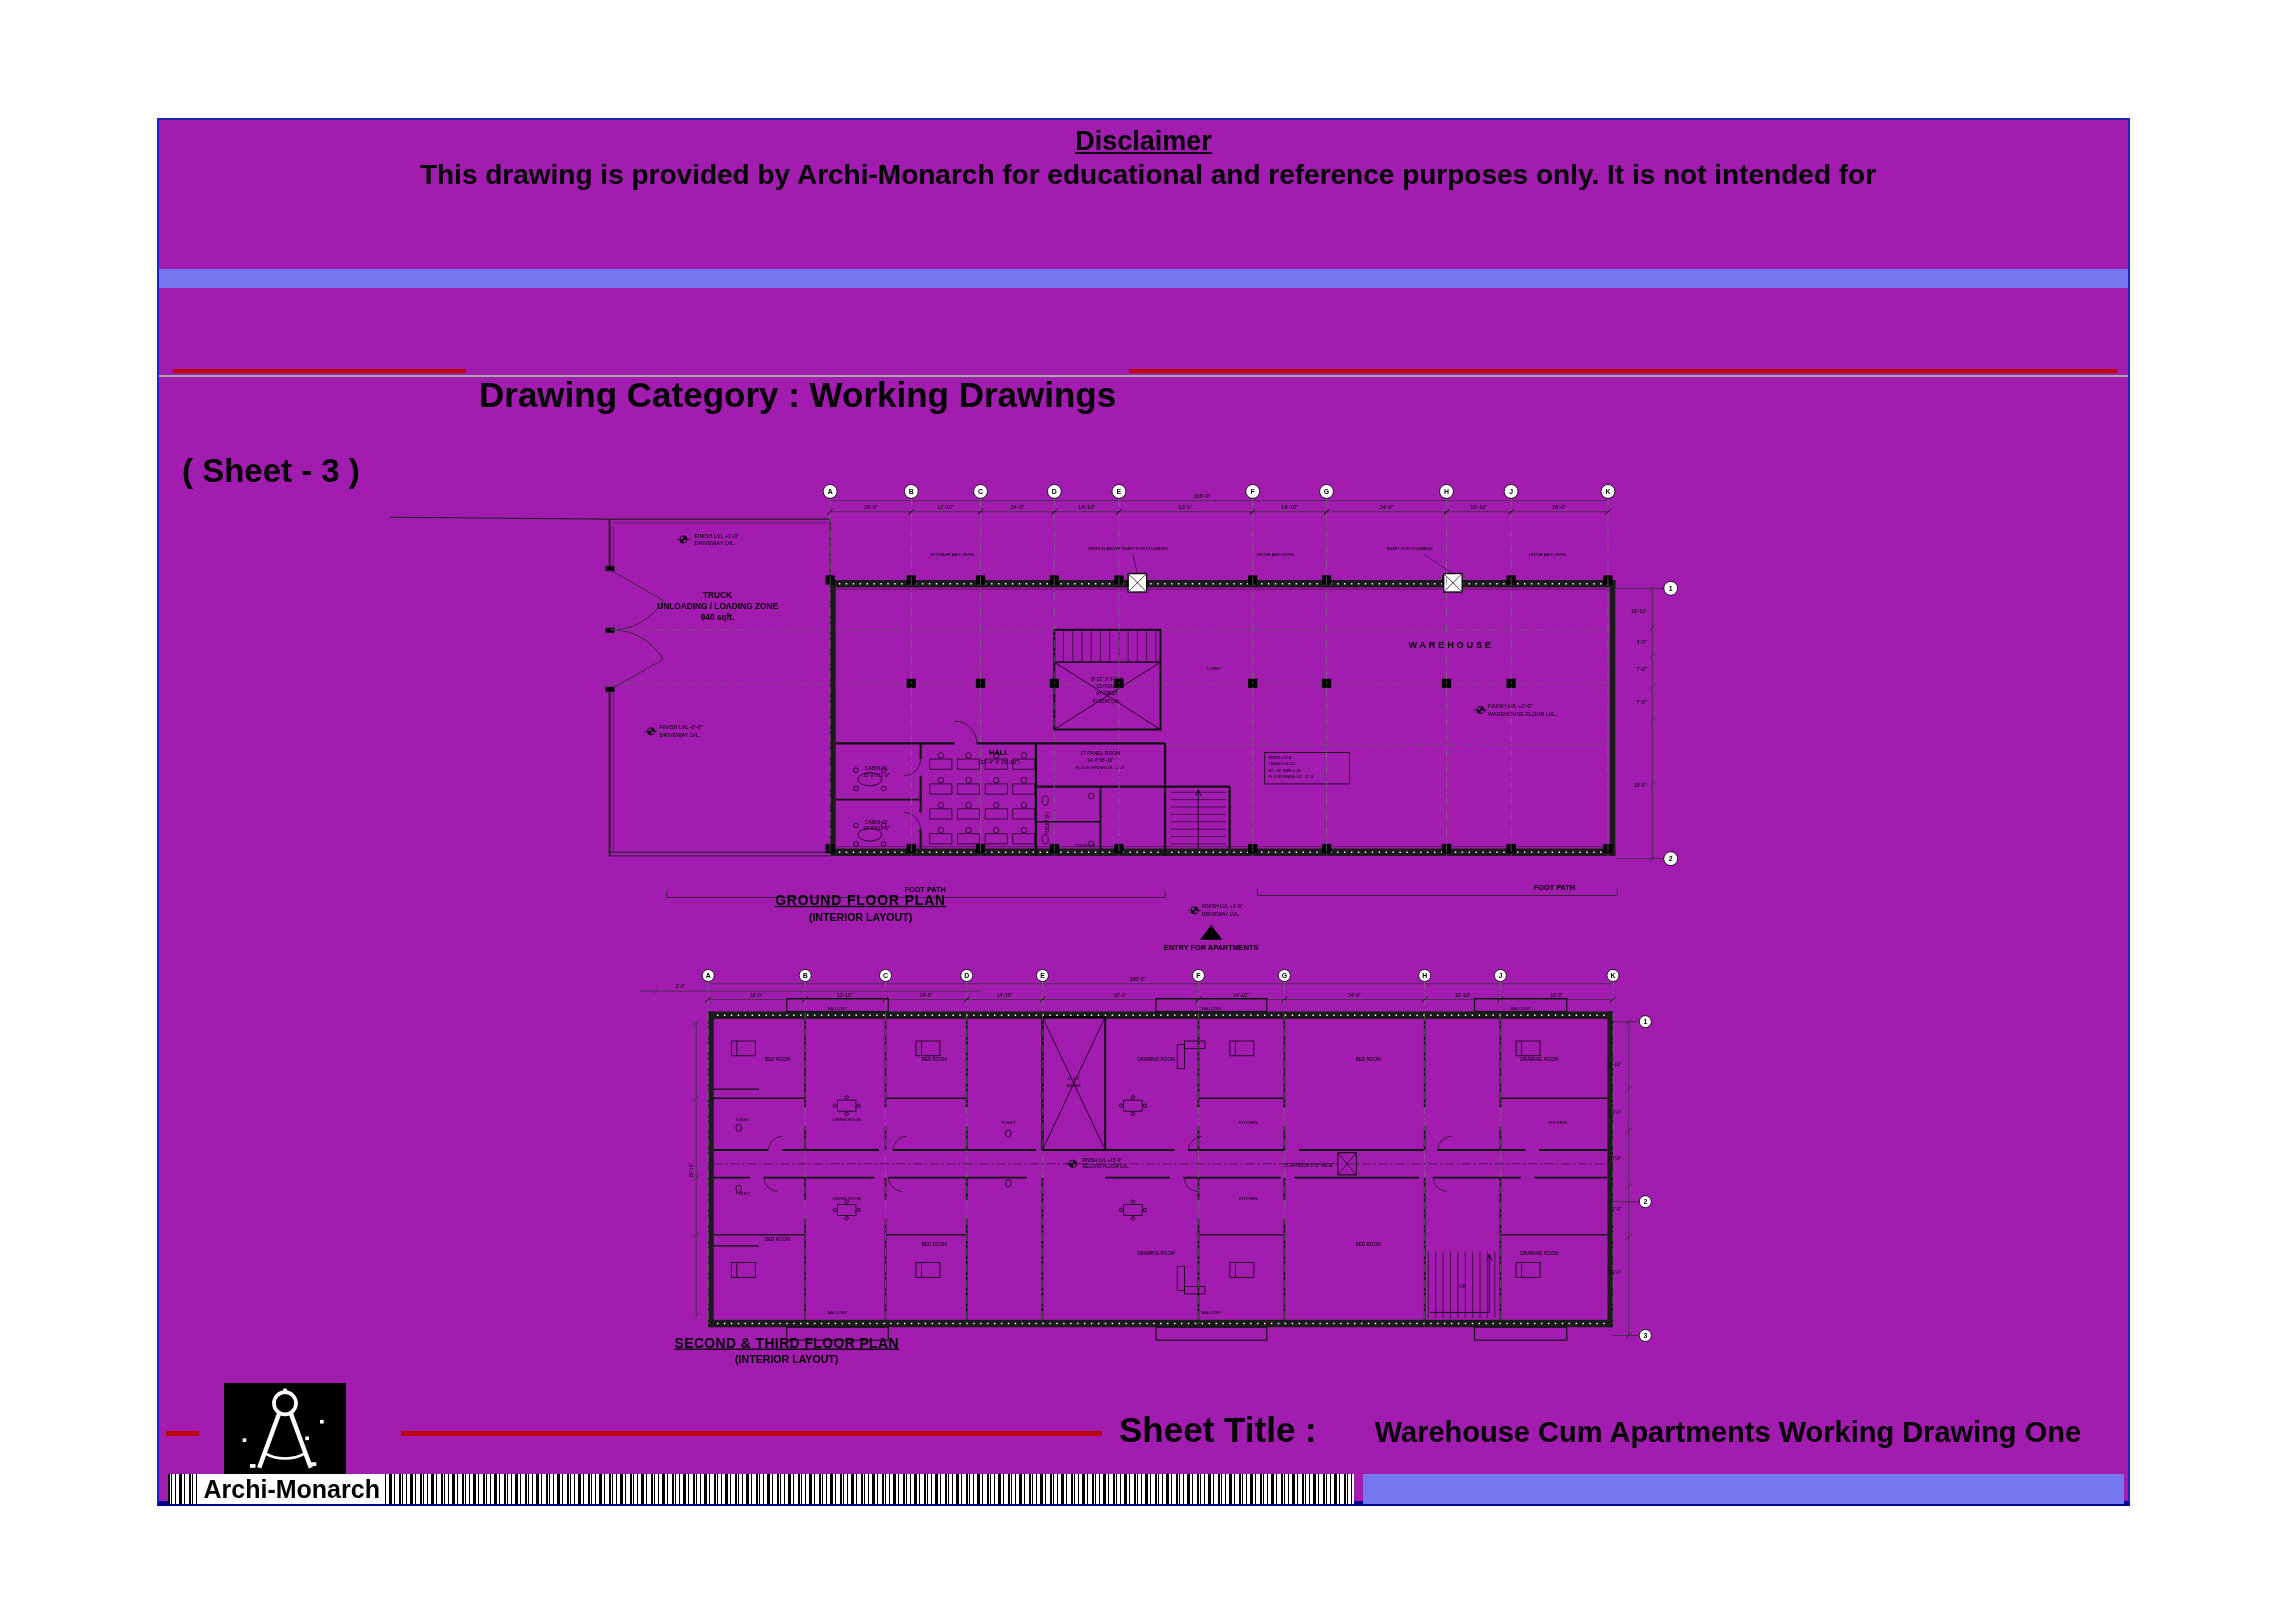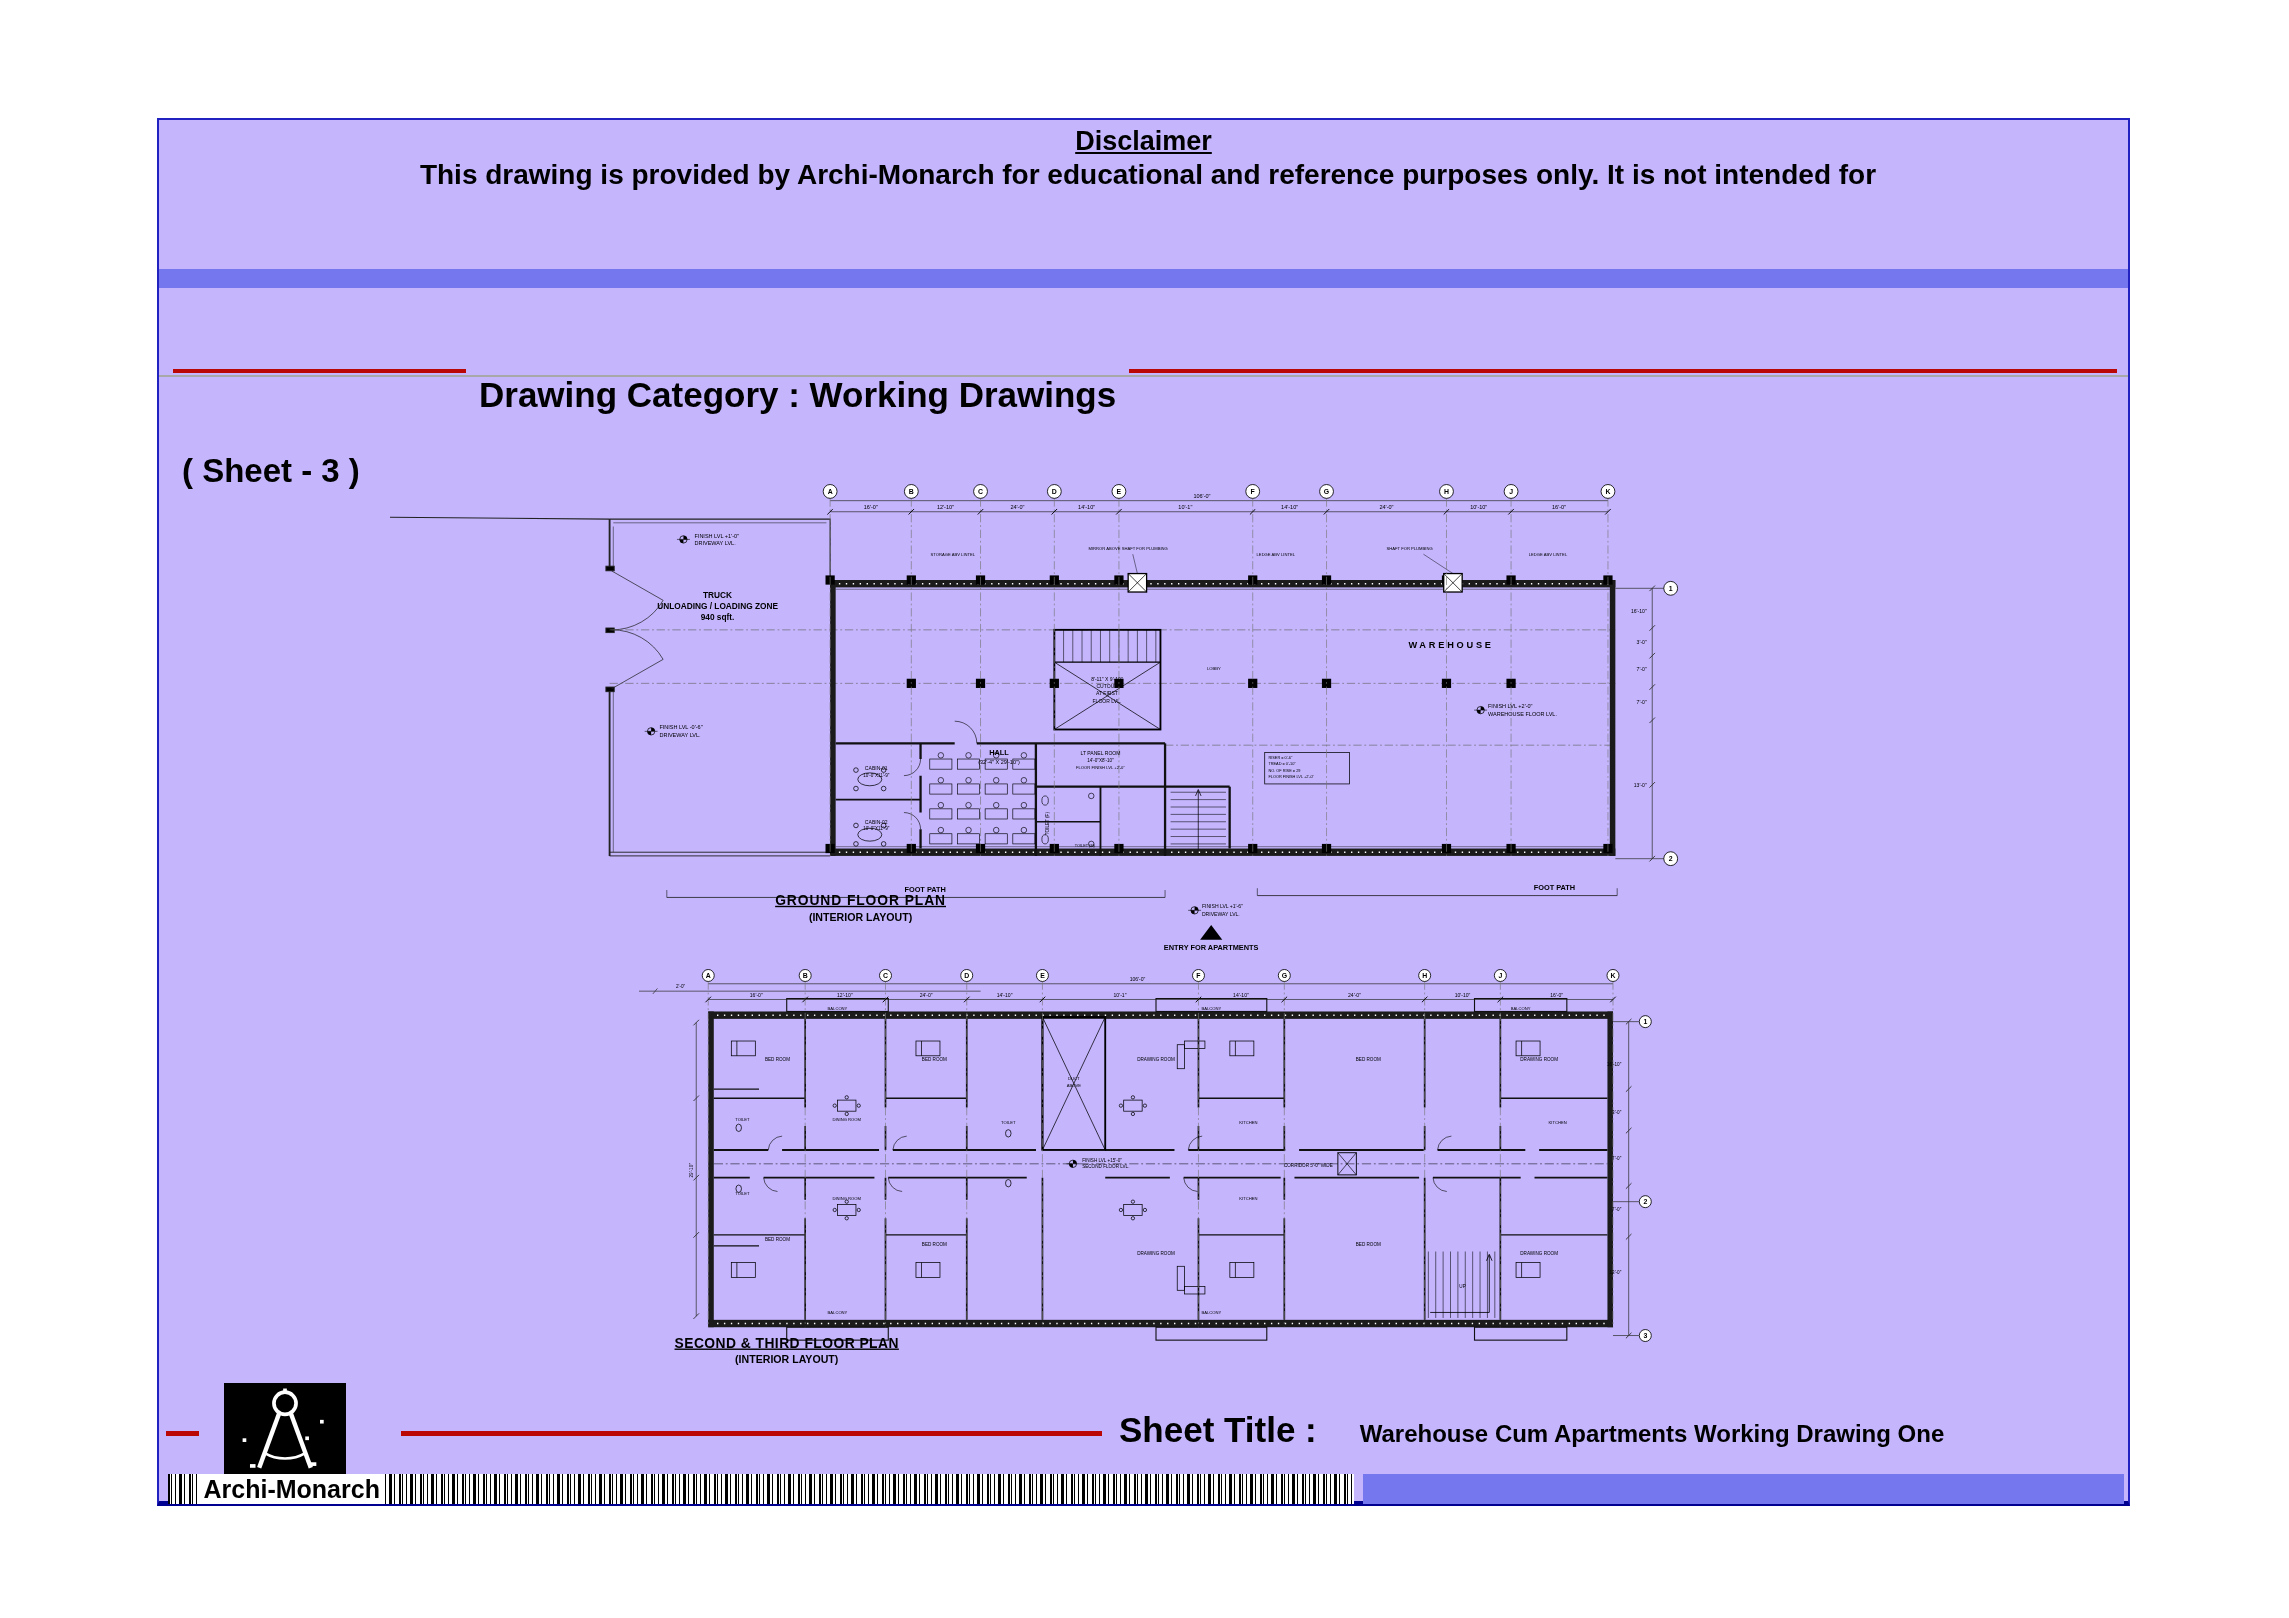--- a/index.html
+++ b/index.html
@@ -1,20 +1,20 @@
 <!DOCTYPE html>
 <html style="font-size:14.8px"><head>
 <meta charset="utf-8">
 <style>
   * { margin:0; padding:0; box-sizing:border-box; }
   html,body { background:#ffffff; }
   body { font-family:"Liberation Sans", sans-serif; }
   .page { position:relative; width:2290px; height:1619px; background:#fff; overflow:hidden; }
   .sheet { position:absolute; left:157px; top:118px; width:1973px; height:1388px;
-           border:2.8px solid #2222c0; border-bottom:5.5px solid #000090; background:#c4b5fd; }
+           border:2.8px solid #2222c0; border-bottom:5.5px solid #000090; background:#a21caf; }
   .disclaimer { position:absolute; top:5.5px; left:0; width:100%; text-align:center; }
   .disc-title { font-size:27px; font-weight:bold; text-decoration:underline; margin-bottom:1.8px; }
   .disc-line { font-size:28px; font-weight:bold; line-height:33px;padding-left:9px; }
   .band { position:absolute; left:0; top:149px; width:100%; height:19.4px; background:#7577ee; }
   .cat-row { position:absolute; top:207px; left:0; width:100%; display:flex; align-items:center; }
   .redline { height:4.6px; background:#bb0606; }
   .redline.l { width:293px; margin-left:14px; }
   .redline.r { flex:1; margin-right:11px; }
   .cat-text { font-size:35px; font-weight:bold; white-space:nowrap; padding:0 13px;margin-top:48px; }
   .grayline { position:absolute; top:255px; left:0; width:100%; height:1.8px; background:#a8a8a8; }
@@ -22,21 +22,21 @@
   .h2 { position:absolute; top:332px; left:23px; font-size:33px; font-weight:bold; }
   svg text { font-family:"Liberation Sans", sans-serif; fill:#000; }
   .plan-svg { position:absolute; }
   #ground-svg { left:231px; top:362px; }
   #second-svg { left:480px; top:849px; }
   .f-dash { position:absolute; left:7.4px; top:1311px; width:33px; height:4.6px; background:#bb0606; }
   .f-line { position:absolute; left:242px; top:1311px; width:701px; height:4.6px; background:#bb0606; }
   .logo { position:absolute; left:65px; top:1263px; width:122px; height:94px; background:#000; }
   .sheet-title-row { position:absolute; left:960px; top:1290px; display:flex; align-items:baseline; white-space:nowrap;gap:32px; }
   .st-label { font-size:35px; font-weight:bold; }
-  .st-value { font-size:24px; font-weight:bold; margin-left:11px; }
+  .st-value { font-size:29px; font-weight:bold; margin-left:26px; }
   .barcode { position:absolute; left:9.2px; top:1354px; width:1186px; height:30px; background-color:#fff;
     background-image:repeating-linear-gradient(90deg,#000 0 1.8px,#fff 1.8px 2.8px,#000 2.8px 3.7px,#fff 3.7px 7.4px,#000 7.4px 8.3px,#fff 8.3px 11px,#000 11px 14px,#fff 14px 15.7px,#000 15.7px 16.6px,#fff 16.6px 21px); }
   .brand { position:absolute; left:39px; top:1354px; height:30px; background:#fff; padding:0 5.5px;
            font-size:25px; font-weight:bold; line-height:30px; }
   .f-purple { position:absolute; left:1204px; top:1354px; width:761px; height:30px; background:#7577ee; }
 </style>
 </head>
 <body>
 
 <div class="page">

